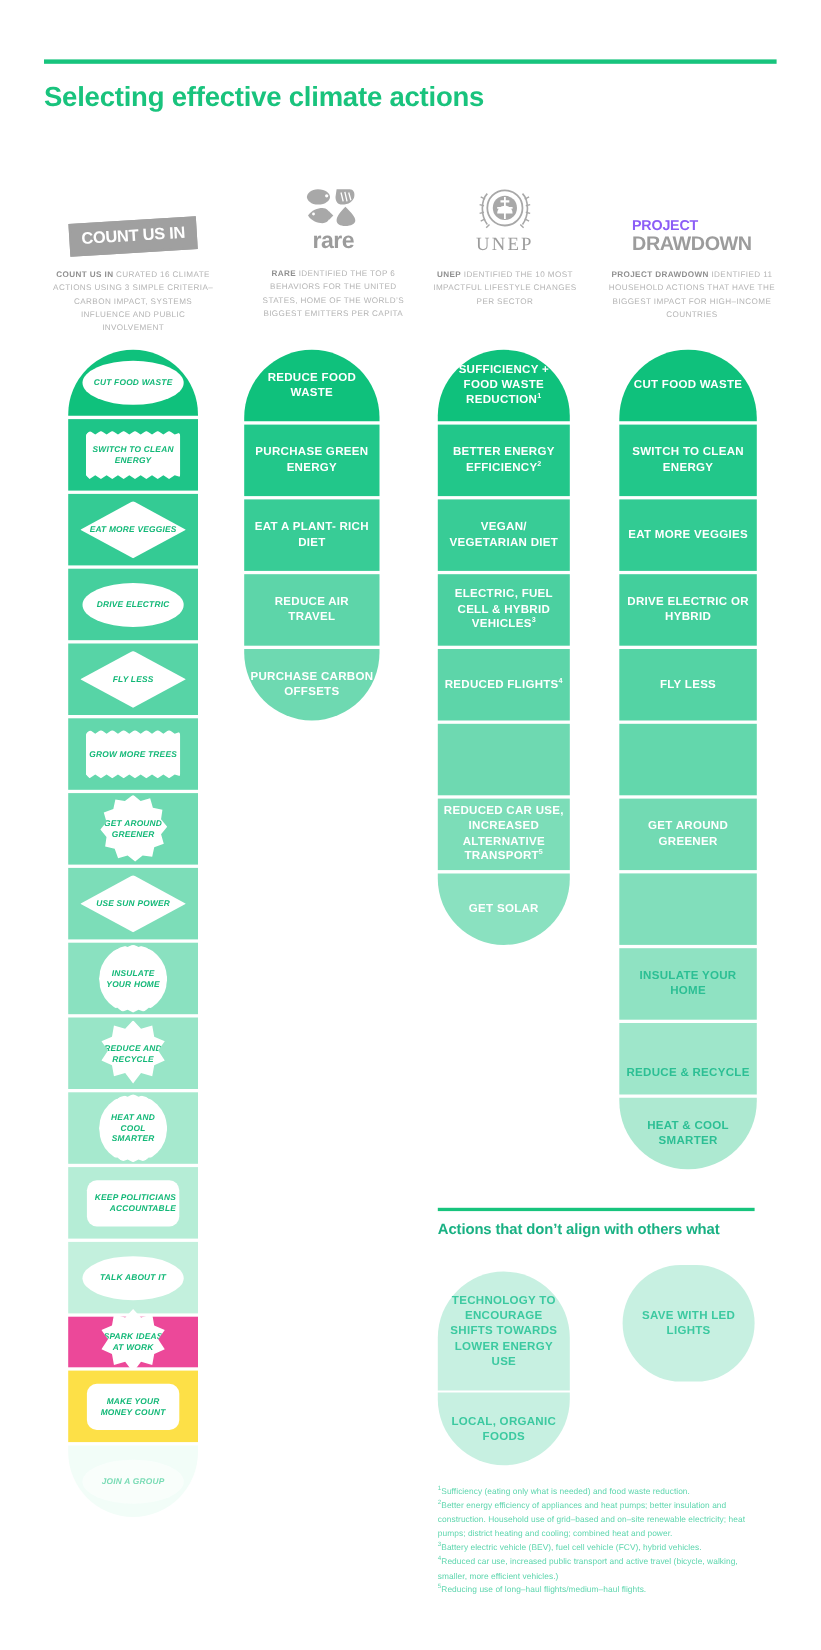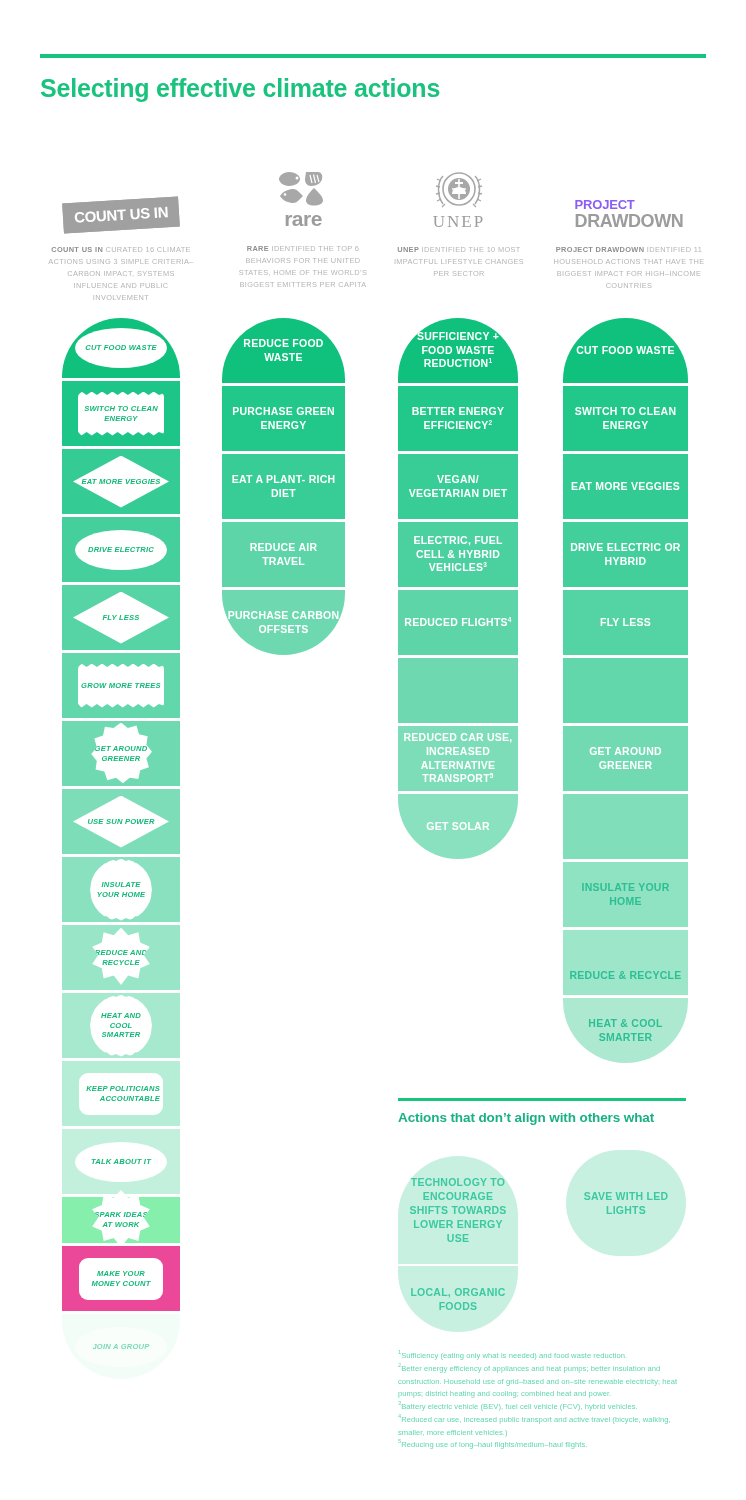--- a/index.html
+++ b/index.html
@@ -244,26 +244,26 @@
       <div class="cell" style="height: 65px; background: rgb(181, 237, 214);">
         <div class="badge sh-roundrect" style="width: 84px; height: 42px; text-align: right;">
           <span>KEEP POLITICIANS ACCOUNTABLE</span>
         </div>
       </div>
       <div class="cell" style="height: 65px; background: rgb(195, 240, 221);">
         <div class="badge sh-ellipse" style="width: 92px; height: 40px;">
           <span>TALK ABOUT IT</span>
         </div>
       </div>
-      <div class="cell" style="height: 46px; background: #86efac;">
+      <div class="cell" style="height: 46px; background: #ec4899;">
         <div class="badge sh-star8" style="width: 60px; height: 60px;">
           <span>SPARK IDEAS AT WORK</span>
         </div>
       </div>
-      <div class="cell" style="height: 65px; background: #ec4899;">
+      <div class="cell" style="height: 65px; background: #fde047;">
         <div class="badge sh-roundrect" style="width: 84px; height: 42px;">
           <span>MAKE YOUR MONEY COUNT</span>
         </div>
       </div>
       <div class="cell bot" style="height: 65px; background: rgb(242, 253, 248);">
         <div class="badge sh-ellipse" style="width: 92px; height: 40px; opacity: 0.55;">
           <span style="color: rgb(23, 193, 126);">JOIN A GROUP</span>
         </div>
       </div>
     </div>

